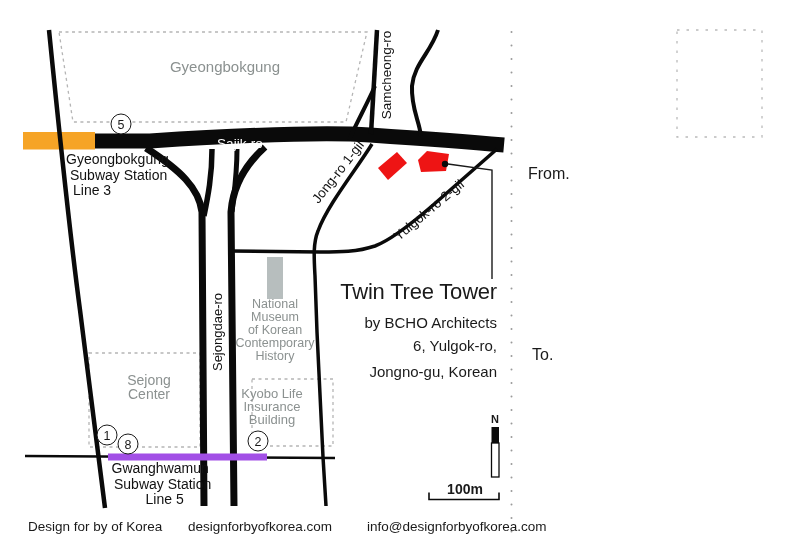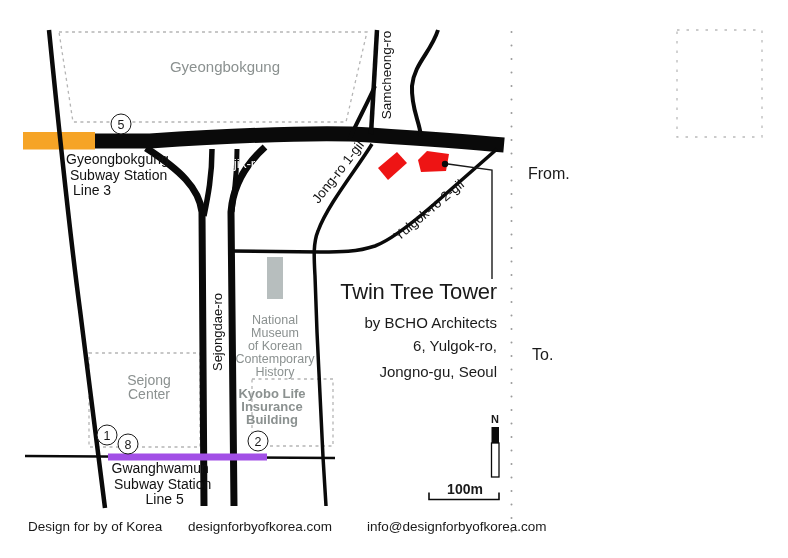--- a/index.html
+++ b/index.html
@@ -10,23 +10,23 @@
   .lbl{position:absolute;z-index:2;white-space:nowrap;}
   .gray{color:#8b9190;}
   .ctr{transform:translate(-50%,-50%);}
   .ctrx{transform:translateX(-50%);text-align:center;}
   .rot90{transform:translate(-50%,-50%) rotate(-90deg);}
   .rot52{transform:translate(-50%,-50%) rotate(-52deg);}
   .rot40{transform:translate(-50%,-50%) rotate(-40deg);}
   .area-lbl{font-size:15px;}
   .road-lbl{font-size:13.5px;color:#111;}
   .road-lbl-sm{font-size:13px;color:#111;}
-  .white-lbl{color:#fff;font-size:13.5px;margin-top:20px;}
+  .white-lbl{color:#fff;font-size:13.5px;}
   .station-lbl{font-size:14px;line-height:15.5px;color:#111;}
-  .museum-lbl{font-size:12.5px;line-height:12.9px;margin-top:16px;}
+  .museum-lbl{font-size:12.5px;line-height:12.9px;}
   .kyobo-lbl{font-size:13px;line-height:13.2px;}
   .sejong-lbl{font-size:14px;line-height:13.5px;}
   .badge{position:absolute;z-index:3;width:21px;height:21px;border-radius:50%;
          border:1.6px solid #1a1a1a;background:#fff;box-sizing:border-box;
          display:flex;align-items:center;justify-content:center;
          font-size:12.5px;transform:translate(-50%,-50%);}
   .twin{position:absolute;z-index:2;right:291px;top:280px;text-align:right;}
   .twin-title{font-size:22px;line-height:24px;letter-spacing:-0.2px;}
   .twin-sub{font-size:15px;line-height:15.5px;margin-top:11px;}
   .twin-sub2{font-size:15px;line-height:15.5px;margin-top:7px;}
@@ -93,21 +93,21 @@
   </div>
 
   <div class="lbl gray museum-lbl ctrx" style="left:275px;top:298px;">
     <div>National</div>
     <div>Museum</div>
     <div>of Korean</div>
     <div>Contemporary</div>
     <div>History</div>
   </div>
 
-  <div class="lbl gray kyobo-lbl ctrx" style="left:272px;top:387px;font-weight:bold;">
+  <div class="lbl gray kyobo-lbl ctrx" style="left:272px;top:387px;">
     <div>Kyobo Life</div>
     <div>Insurance</div>
     <div>Building</div>
   </div>
 
   <div class="lbl white-lbl ctr" style="left:240px;top:143px;">Sajik-ro</div>
   <div class="lbl road-lbl rot90" style="left:386px;top:75px;">Samcheong-ro</div>
   <div class="lbl road-lbl rot52" style="left:338px;top:172px;">Jong-ro 1-gil</div>
   <div class="lbl road-lbl rot40" style="left:429px;top:210px;">Yulgok-ro 2-gil</div>
   <div class="lbl road-lbl-sm rot90" style="left:217px;top:332px;">Sejongdae-ro</div>
@@ -125,21 +125,21 @@
   <div class="lbl station-lbl" style="left:109px;top:461px;text-align:center;">
     <div>Gwanghwamun</div>
     <div class="ind3">Subway Station</div>
     <div class="ind4">Line 5</div>
   </div>
 
   <div class="twin">
     <div class="twin-title">Twin Tree Tower</div>
     <div class="twin-sub">by BCHO Architects</div>
     <div class="twin-sub2">6, Yulgok-ro,</div>
-    <div class="twin-sub">Jongno-gu, Seoul</div>
+    <div class="twin-sub">Jongno-gu, Korean</div>
   </div>
 
   <div class="lbl fromto" style="left:528px;top:165px;">From.</div>
   <div class="lbl fromto" style="left:532px;top:346px;">To.</div>
 
   <div class="lbl n-lbl ctrx" style="left:495px;top:413px;">N</div>
   <div class="lbl scale-lbl ctrx" style="left:465px;top:481px;">100m</div>
 
   <div class="lbl footer-lbl" style="left:28px;top:519px;">Design for by of Korea</div>
   <div class="lbl footer-lbl" style="left:188px;top:519px;">designforbyofkorea.com</div>

